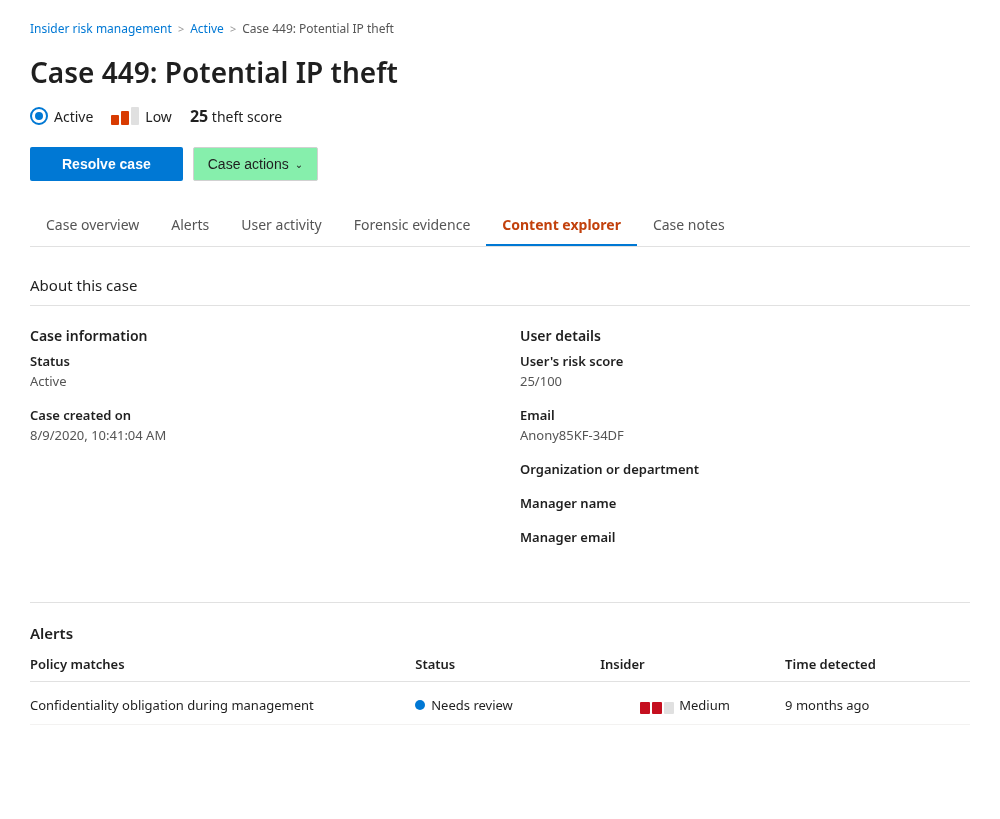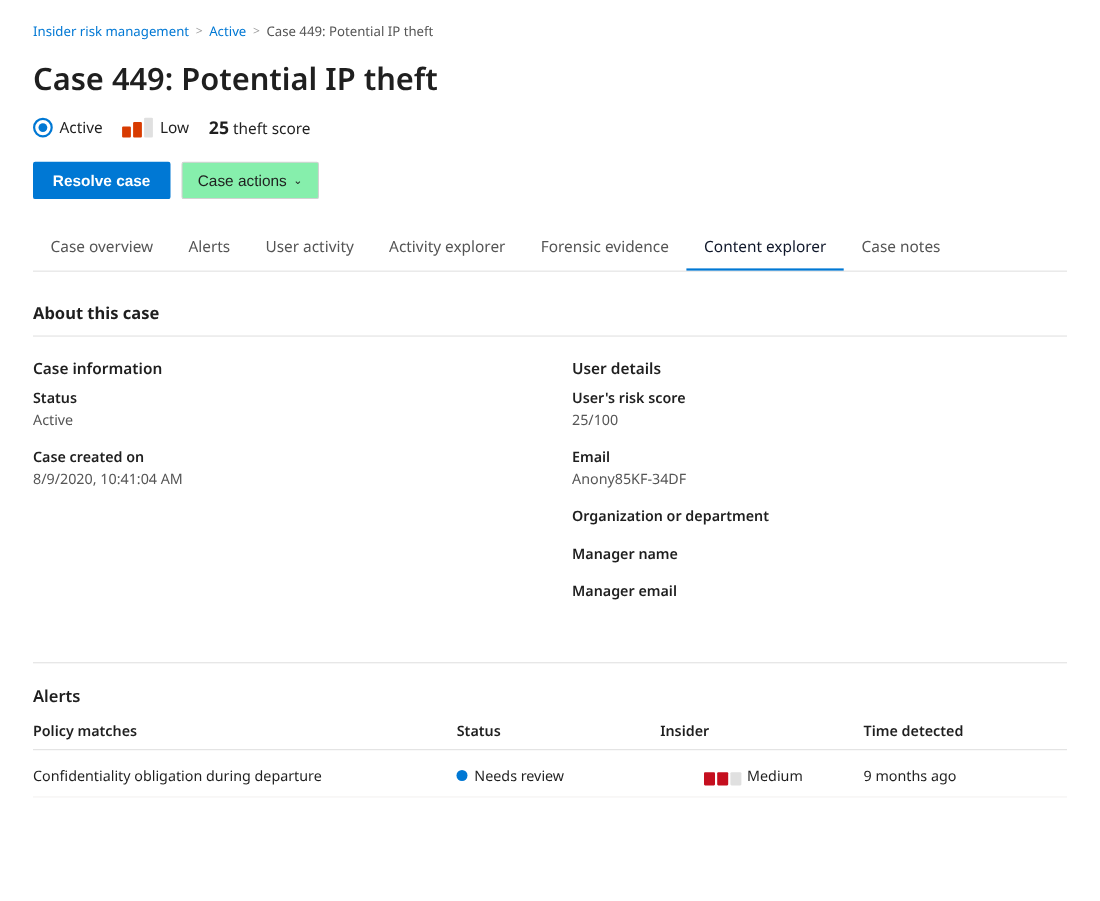--- a/index.html
+++ b/index.html
@@ -90,21 +90,21 @@
     .actions-row {
       display: flex;
       gap: 10px;
       margin-bottom: 24px;
     }
     .btn-primary {
       background: #0078d4;
       color: #fff;
       border: none;
       border-radius: 2px;
-      padding: 8px 18px;
+      padding: 8px 32px;
       font-size: 14px;
       font-weight: 600;
       cursor: pointer;
     }
     .btn-secondary {
       background: #86efac;
       color: #1f1f1f;
       border: 1px solid #d1d1d1;
       border-radius: 2px;
       padding: 8px 14px;
@@ -122,27 +122,27 @@
     }
     .tab {
       padding: 10px 16px;
       font-size: 14px;
       color: #555;
       cursor: pointer;
       border-bottom: 2px solid transparent;
       white-space: nowrap;
     }
     .tab.active {
-      color: #0f172a;
+      color: #c2410c;
       border-bottom: 2px solid #0078d4;
-      font-weight: 400;
+      font-weight: 700;
     }
     .section-title {
       font-size: 15px;
-      font-weight: 700;
+      font-weight: 400;
       color: #1f1f1f;
       margin-bottom: 10px;
     }
     .divider {
       border: none;
       border-top: 1px solid #e1e1e1;
       margin-bottom: 20px;
     }
     .two-col {
       display: grid;
@@ -272,21 +272,20 @@
     <button class="btn-secondary">
       <span>Case actions</span>
       <span class="chevron">⌄</span>
     </button>
   </div>
 
   <div class="tabs">
     <div class="tab">Case overview</div>
     <div class="tab">Alerts</div>
     <div class="tab">User activity</div>
-    <div class="tab">Activity explorer</div>
     <div class="tab">Forensic evidence</div>
     <div class="tab active">Content explorer</div>
     <div class="tab">Case notes</div>
   </div>
 
   <div class="section-title">About this case</div>
   <hr class="divider">
 
   <div class="two-col">
 
@@ -327,21 +326,21 @@
   <hr class="divider">
   <div class="alerts-section">
     <div class="alerts-title">Alerts</div>
     <div class="table-header">
       <div class="table-header-cell">Policy matches</div>
       <div class="table-header-cell">Status</div>
       <div class="table-header-cell">Insider</div>
       <div class="table-header-cell">Time detected</div>
     </div>
     <div class="table-row-item">
-      <div class="table-cell">Confidentiality obligation during departure</div>
+      <div class="table-cell">Confidentiality obligation during management</div>
       <div class="table-cell">
         <div class="status-badge">
           <div class="status-dot" style="background:#0078d4;"></div>
           <span>Needs review</span>
         </div>
       </div>
       <div class="table-cell">
         <div class="severity-badge">
           <div class="severity-blocks">
             <div class="severity-block" style="background:#c50f1f;"></div>

